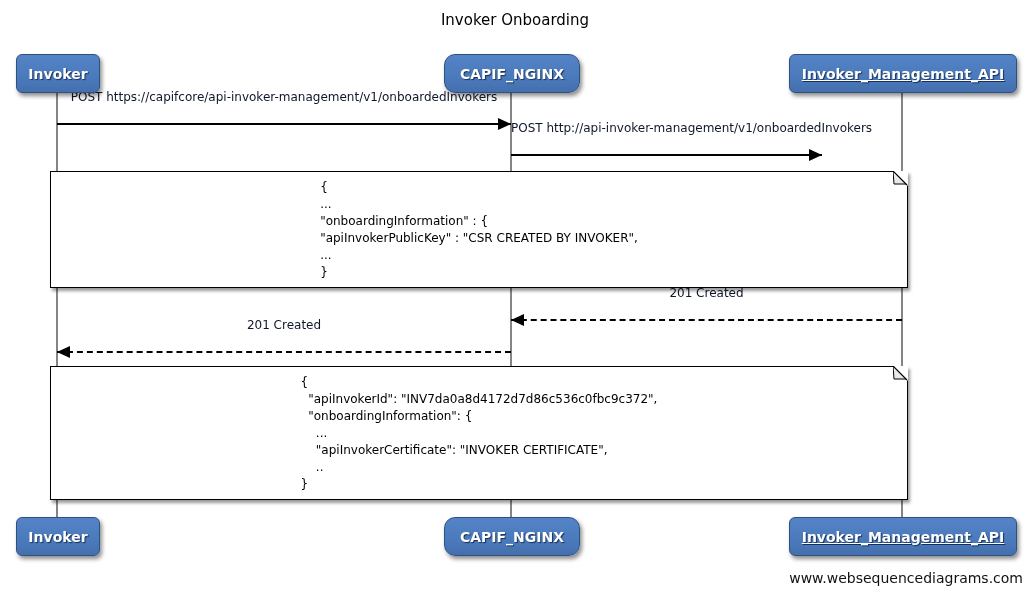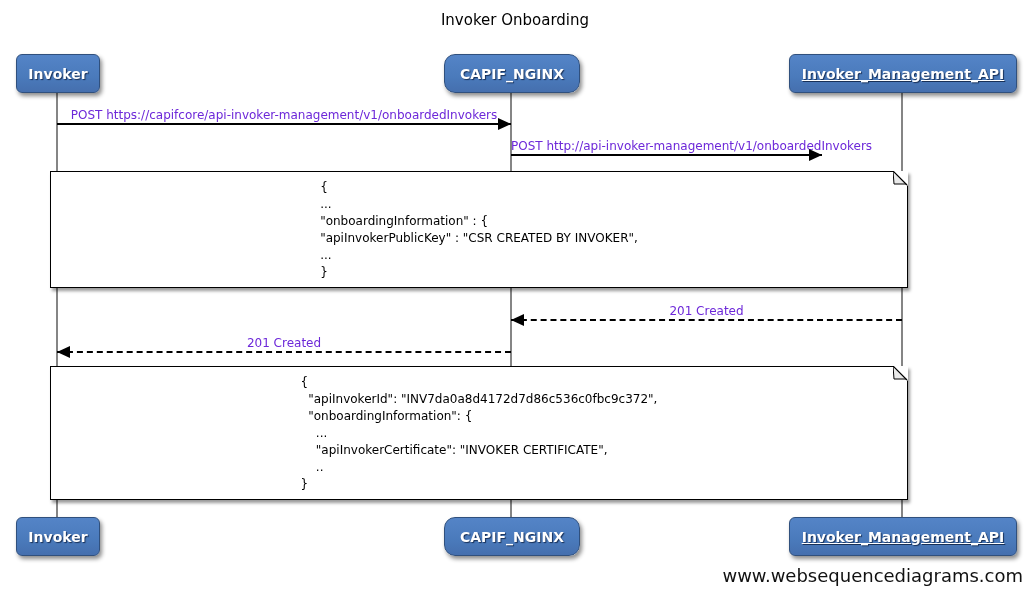--- a/index.html
+++ b/index.html
@@ -33,22 +33,22 @@
   }
   .actor.a1 { left:16px;  width:84px; }
   .actor.a2 { left:444px; width:136px;border-radius:11px; }
   .actor.a3 { left:789px; width:228px;text-decoration:underline; }
   .actor.top { top:54px; }
   .actor.bottom { top:517px; }
 
   
   .message { position:absolute; height:21px; }
   .message .msg-label {
-    position:absolute; left:0; right:0; bottom:3px; text-align:center;
-    font-size:12px; color:#6d28d9; white-space:nowrap;
+    position:absolute; left:0; right:0; bottom:21px; text-align:center;
+    font-size:12px; color:#0f172a; white-space:nowrap;
   }
   .message .msg-line { position:absolute; left:0; right:0; bottom:0; height:0; border-top:2px solid #000; }
   .message.dashed .msg-line { border-top-style:dashed; }
   .arrowhead { position:absolute; bottom:-5px; width:0; height:0; }
   .arrowhead.right { right:0; border-top:6px solid transparent; border-bottom:6px solid transparent; border-left:13px solid #000; }
   .arrowhead.left  { left:0;  border-top:6px solid transparent; border-bottom:6px solid transparent; border-right:13px solid #000; }
 
   .msg1 { left:57px;  width:454px; top:104px; }
   .msg2 { left:511px; width:311px; top:135px; }
   .msg3 { left:511px; width:391px; top:300px; }
@@ -65,21 +65,21 @@
   .note.n1 { top:171px; height:117px; }
   .note.n2 { top:366px; height:134px; }
   .note pre {
     margin:0; font-family:"DejaVu Sans", sans-serif; font-size:12px;
     line-height:17px; white-space:pre; text-align:left; color:#000;
   }
   .fold { position:absolute; top:-1px; right:-1px; }
 
   
   .watermark {
-    position:absolute; right:7px; bottom:7px; font-size:18px; color:#111;
+    position:absolute; right:7px; bottom:7px; font-size:14px; color:#111;
   }
 </style>
 </head>
 <body>
 
 <div id="canvas">
 
   <div class="diagram-title">Invoker Onboarding</div>
 
   <div class="lifeline l1"></div>

